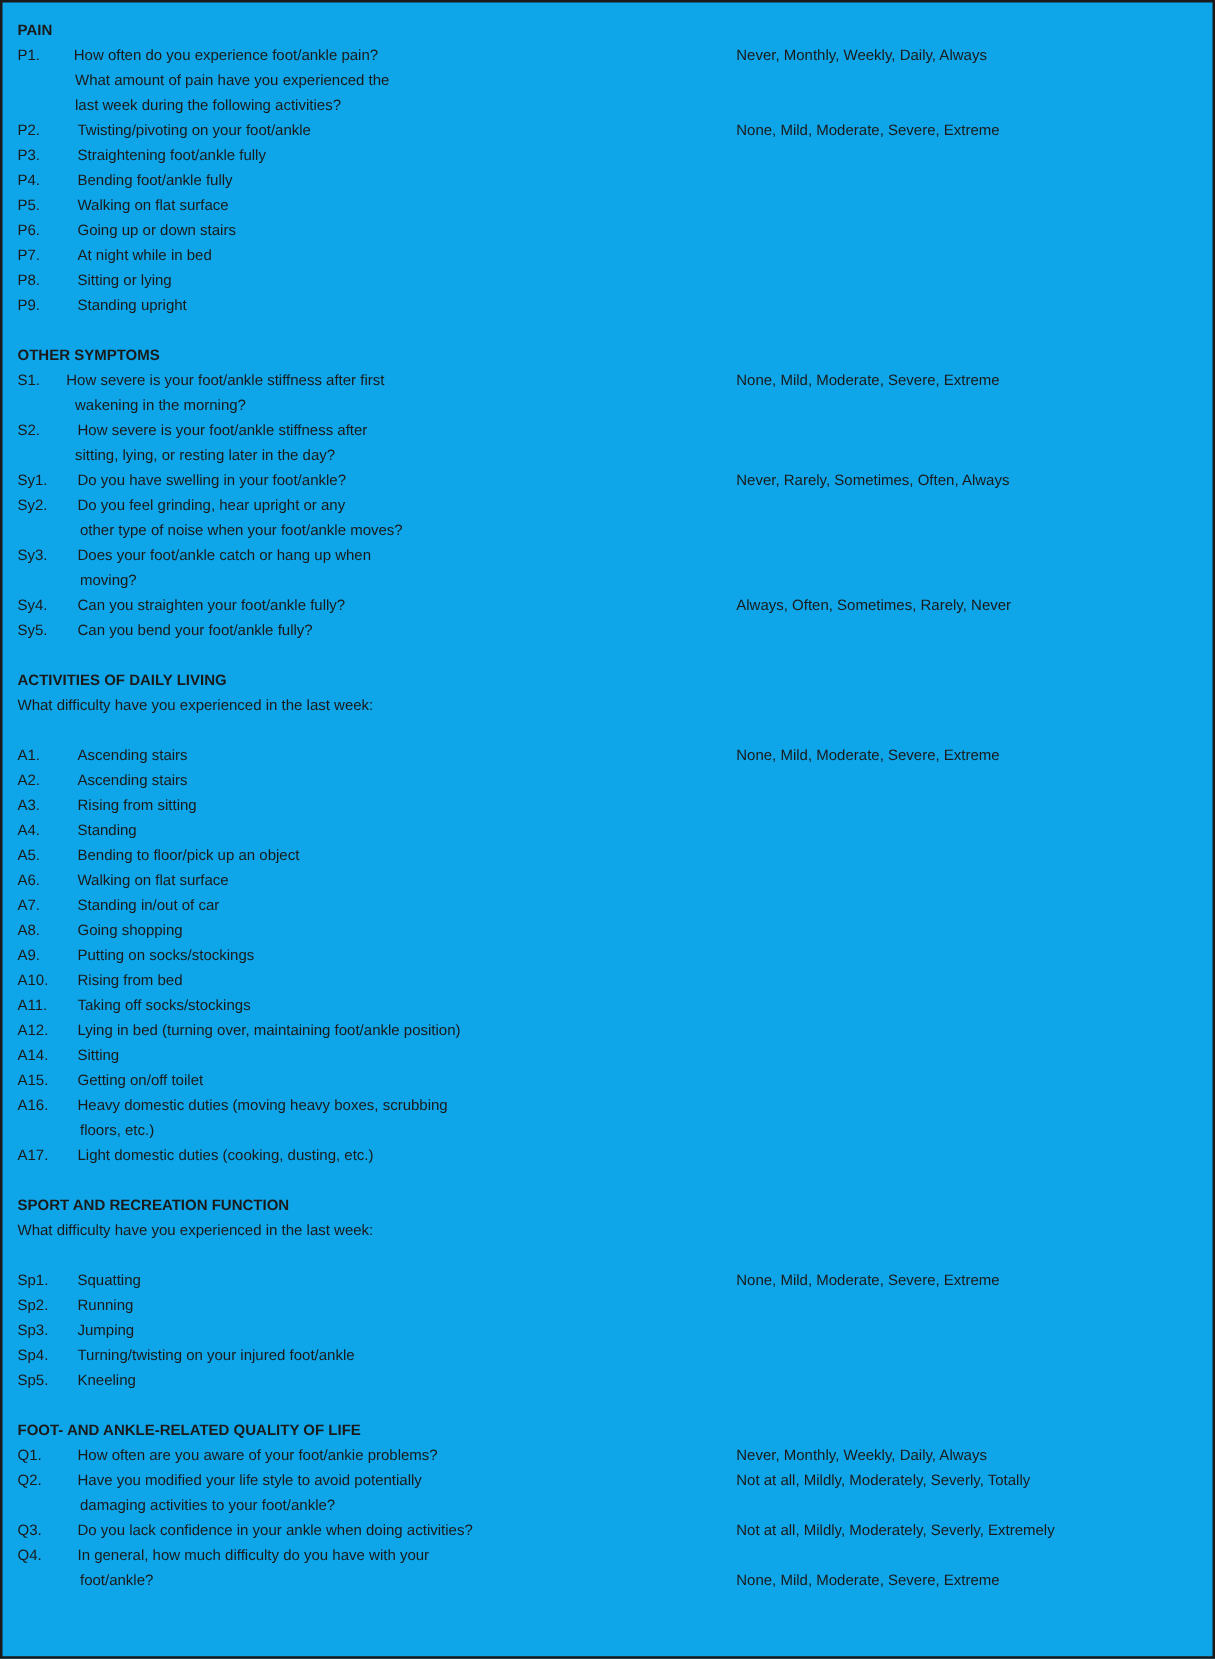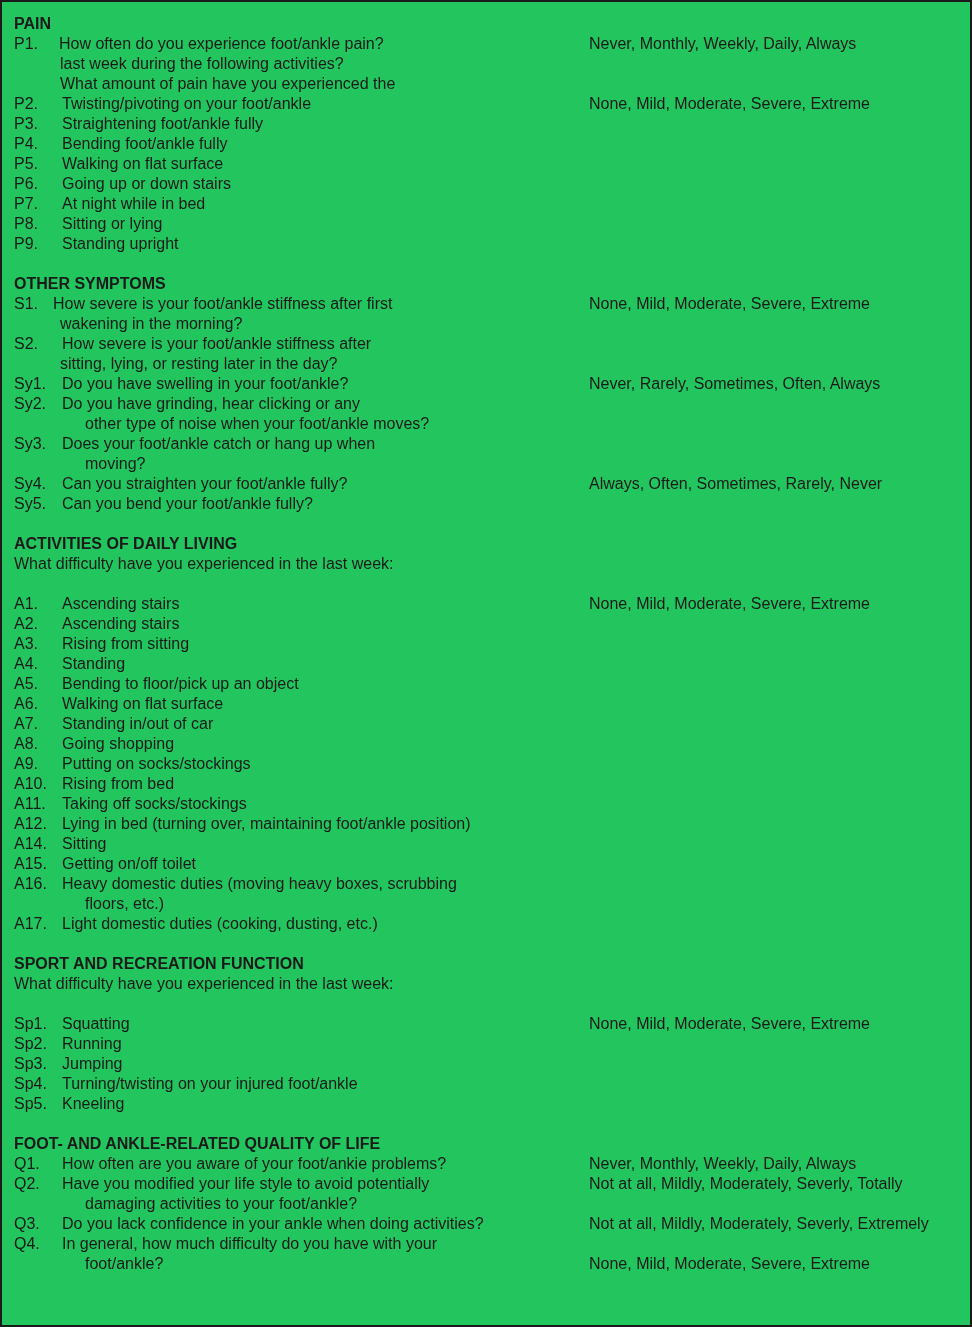--- a/index.html
+++ b/index.html
@@ -2,53 +2,53 @@
 <html><head>
 <meta charset="utf-8">
 <style>
   html, body { margin: 0; padding: 0; background: #ffffff; }
   body { width: 972px; height: 1327px; overflow: hidden; }
   .page {
     position: absolute; left: 0; top: 0;
     width: 972px; height: 1327px;
     box-sizing: border-box;
     border: 2px solid #1a1a1a;
-    background: #22c55e;
+    background: #0ea5e9;
     font-family: "Liberation Sans", sans-serif;
-    font-size: 16px;
+    font-size: 12px;
     color: #1a1a1a;
   }
   .rows { position: absolute; left: 0; top: 12px; width: 100%; }
   .row { position: relative; height: 20px; line-height: 20px; white-space: nowrap; }
   .lbl { position: absolute; left: 12px; }
   .txt { position: absolute; left: 60px; text-align: center; }
   .txt.cont { left: 58px; }
-  .txt.cont2 { left: 62px; margin-left: 21px; }
+  .txt.cont2 { left: 62px; }
   .opt { position: absolute; left: 587px; }
   .heading { position: absolute; left: 12px; font-weight: bold; }
   .intro { position: absolute; left: 12px; }
 </style>
 </head>
 <body>
 
 <div class="page">
   <div class="rows" id="rows">
       <div class="row">
         <span class="heading">PAIN</span>
       </div>
       <div class="row">
         <span class="lbl">P1.</span>
         <span class="txt" style="left: 57px;">How often do you experience foot/ankle pain?</span>
         <span class="opt">Never, Monthly, Weekly, Daily, Always</span>
       </div>
       <div class="row">
+        <span class="txt cont">What amount of pain have you experienced the</span>
+      </div>
+      <div class="row">
         <span class="txt cont">last week during the following activities?</span>
-      </div>
-      <div class="row">
-        <span class="txt cont">What amount of pain have you experienced the</span>
       </div>
       <div class="row">
         <span class="lbl">P2.</span>
         <span class="txt">Twisting/pivoting on your foot/ankle</span>
         <span class="opt">None, Mild, Moderate, Severe, Extreme</span>
       </div>
       <div class="row">
         <span class="lbl">P3.</span>
         <span class="txt">Straightening foot/ankle fully</span>
       </div>
@@ -95,21 +95,21 @@
       <div class="row">
         <span class="txt cont">sitting, lying, or resting later in the day?</span>
       </div>
       <div class="row">
         <span class="lbl">Sy1.</span>
         <span class="txt">Do you have swelling in your foot/ankle?</span>
         <span class="opt">Never, Rarely, Sometimes, Often, Always</span>
       </div>
       <div class="row">
         <span class="lbl">Sy2.</span>
-        <span class="txt">Do you have grinding, hear clicking or any</span>
+        <span class="txt">Do you feel grinding, hear upright or any</span>
       </div>
       <div class="row">
         <span class="txt cont2">other type of noise when your foot/ankle moves?</span>
       </div>
       <div class="row">
         <span class="lbl">Sy3.</span>
         <span class="txt">Does your foot/ankle catch or hang up when</span>
       </div>
       <div class="row">
         <span class="txt cont2">moving?</span>

